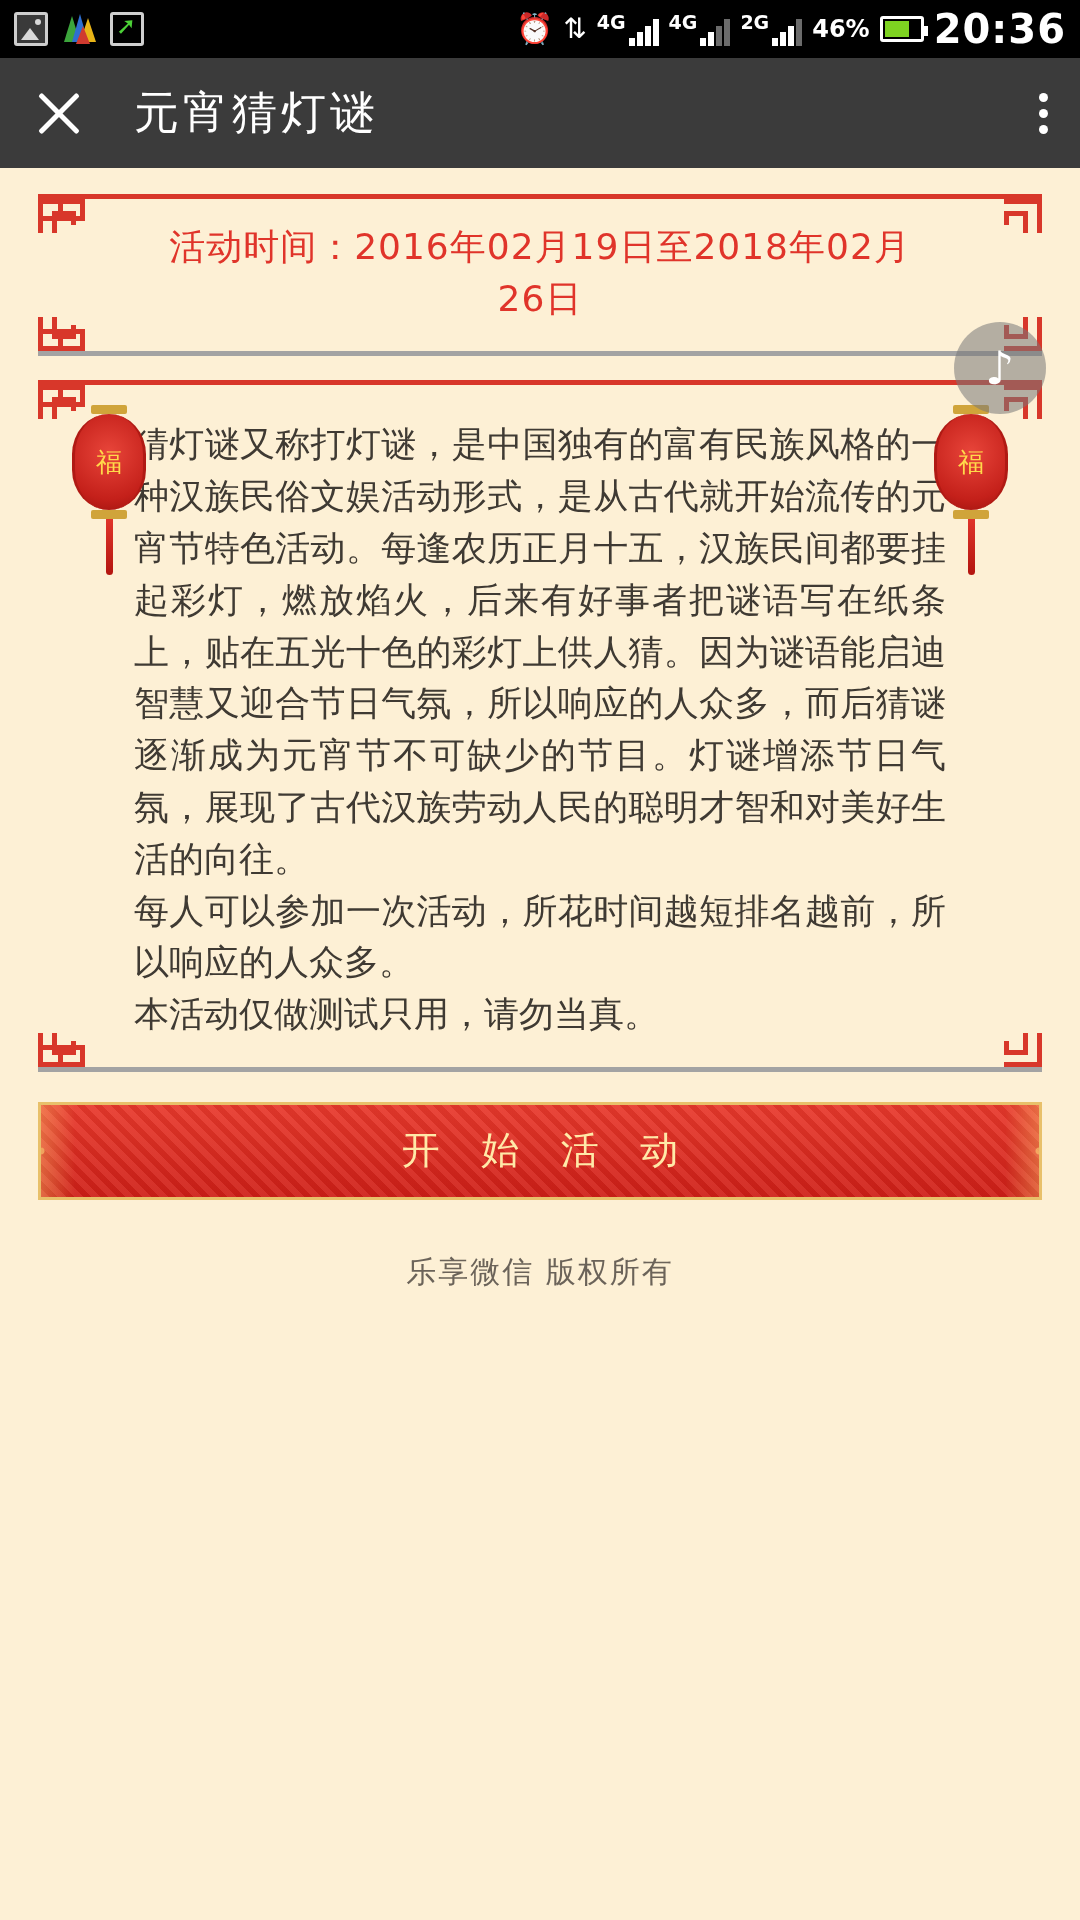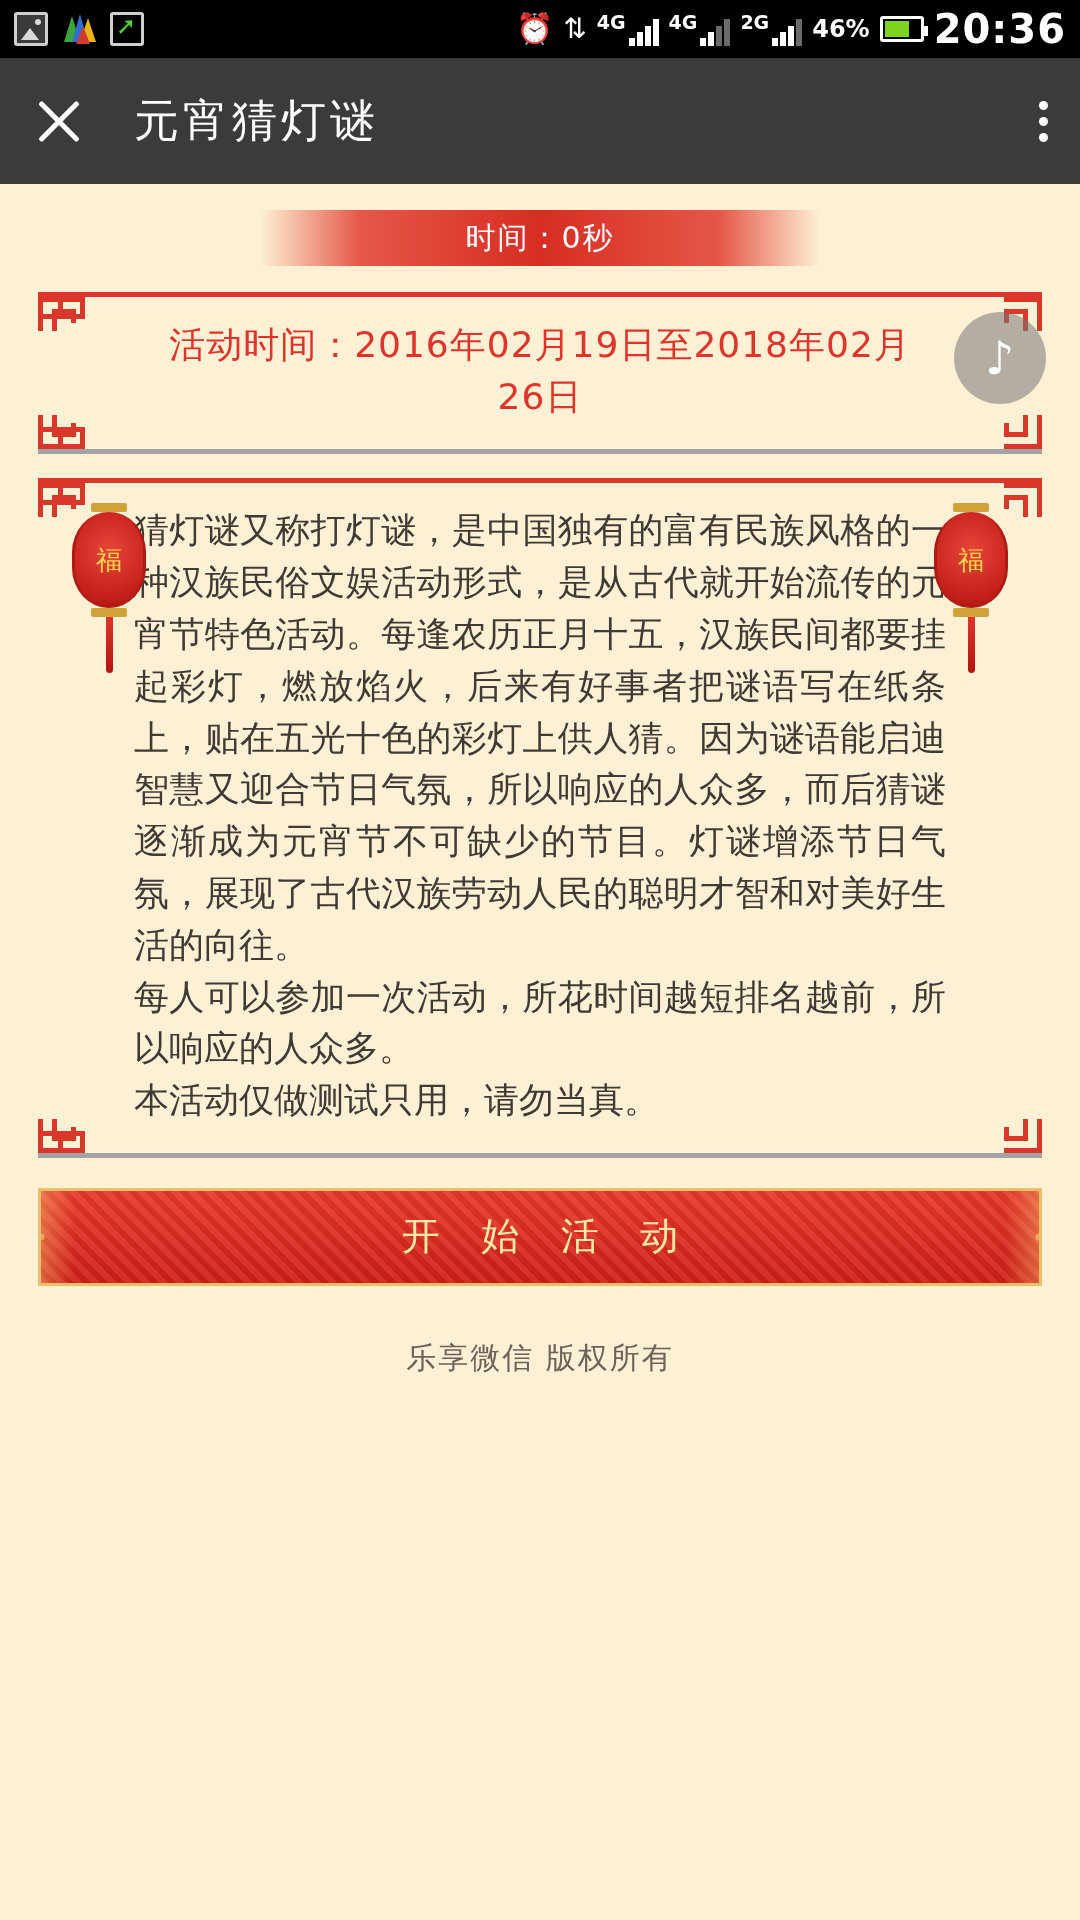--- a/index.html
+++ b/index.html
@@ -64,21 +64,21 @@
   }
   .battery::after {
     content: ""; position: absolute; right: -7px; top: 7px;
     width: 4px; height: 10px; background: #fff;
   }
   .battery i { display: block; height: 100%; width: 71%; background: #7ed321; }
   .clock { font-size: 40px; font-weight: bold; letter-spacing: 1px; }
 
   
   .appbar {
-    height: 126px; background: #3b3b3b;
+    height: 110px; background: #3b3b3b;
     display: flex; align-items: center; padding: 0 32px;
     color: #fff; position: relative;
   }
   .close-x {
     width: 54px; height: 54px; position: relative; cursor: pointer;
   }
   .close-x::before, .close-x::after {
     content: ""; position: absolute; left: 0; top: 25px;
     width: 54px; height: 5px; background: #fff; border-radius: 2px;
   }
@@ -294,23 +294,20 @@
       <b></b>
       <b></b>
       <b></b>
     </div>
 </div>
 
 <div class="page">
 
   <div class="music-btn">♪</div>
 
-  <div class="timer-wrap">
-    <div class="timer">时间：0秒</div>
-  </div>
 
   <div class="frame">
     <span class="corner c-tl">
         <i></i>
         <i></i>
         <i></i>
         <i></i>
         <i></i>
       </span>
     <span class="corner c-tr">
@@ -376,21 +373,21 @@
         <div class="base"></div>
         <div class="tassel"></div>
     </div>
     <div class="lantern lantern-right">
       <div class="cap"></div>
         <div class="body"></div>
         <div class="base"></div>
         <div class="tassel"></div>
     </div>
 
-    <div class="frame-inner intro" style="padding-left:96px;padding-right:96px;">
+    <div class="frame-inner intro" style="padding-left:96px;padding-right:96px;margin-top:12px;">
       <p>猜灯谜又称打灯谜，是中国独有的富有民族风格的一种汉族民俗文娱活动形式，是从古代就开始流传的元宵节特色活动。每逢农历正月十五，汉族民间都要挂起彩灯，燃放焰火，后来有好事者把谜语写在纸条上，贴在五光十色的彩灯上供人猜。因为谜语能启迪智慧又迎合节日气氛，所以响应的人众多，而后猜谜逐渐成为元宵节不可缺少的节目。灯谜增添节日气氛，展现了古代汉族劳动人民的聪明才智和对美好生活的向往。</p>
       <p>每人可以参加一次活动，所花时间越短排名越前，所以响应的人众多。</p>
       <p>本活动仅做测试只用，请勿当真。</p>
     </div>
   </div>
 
   <div class="btn">
     <span>开 始 活 动</span>
   </div>
 

